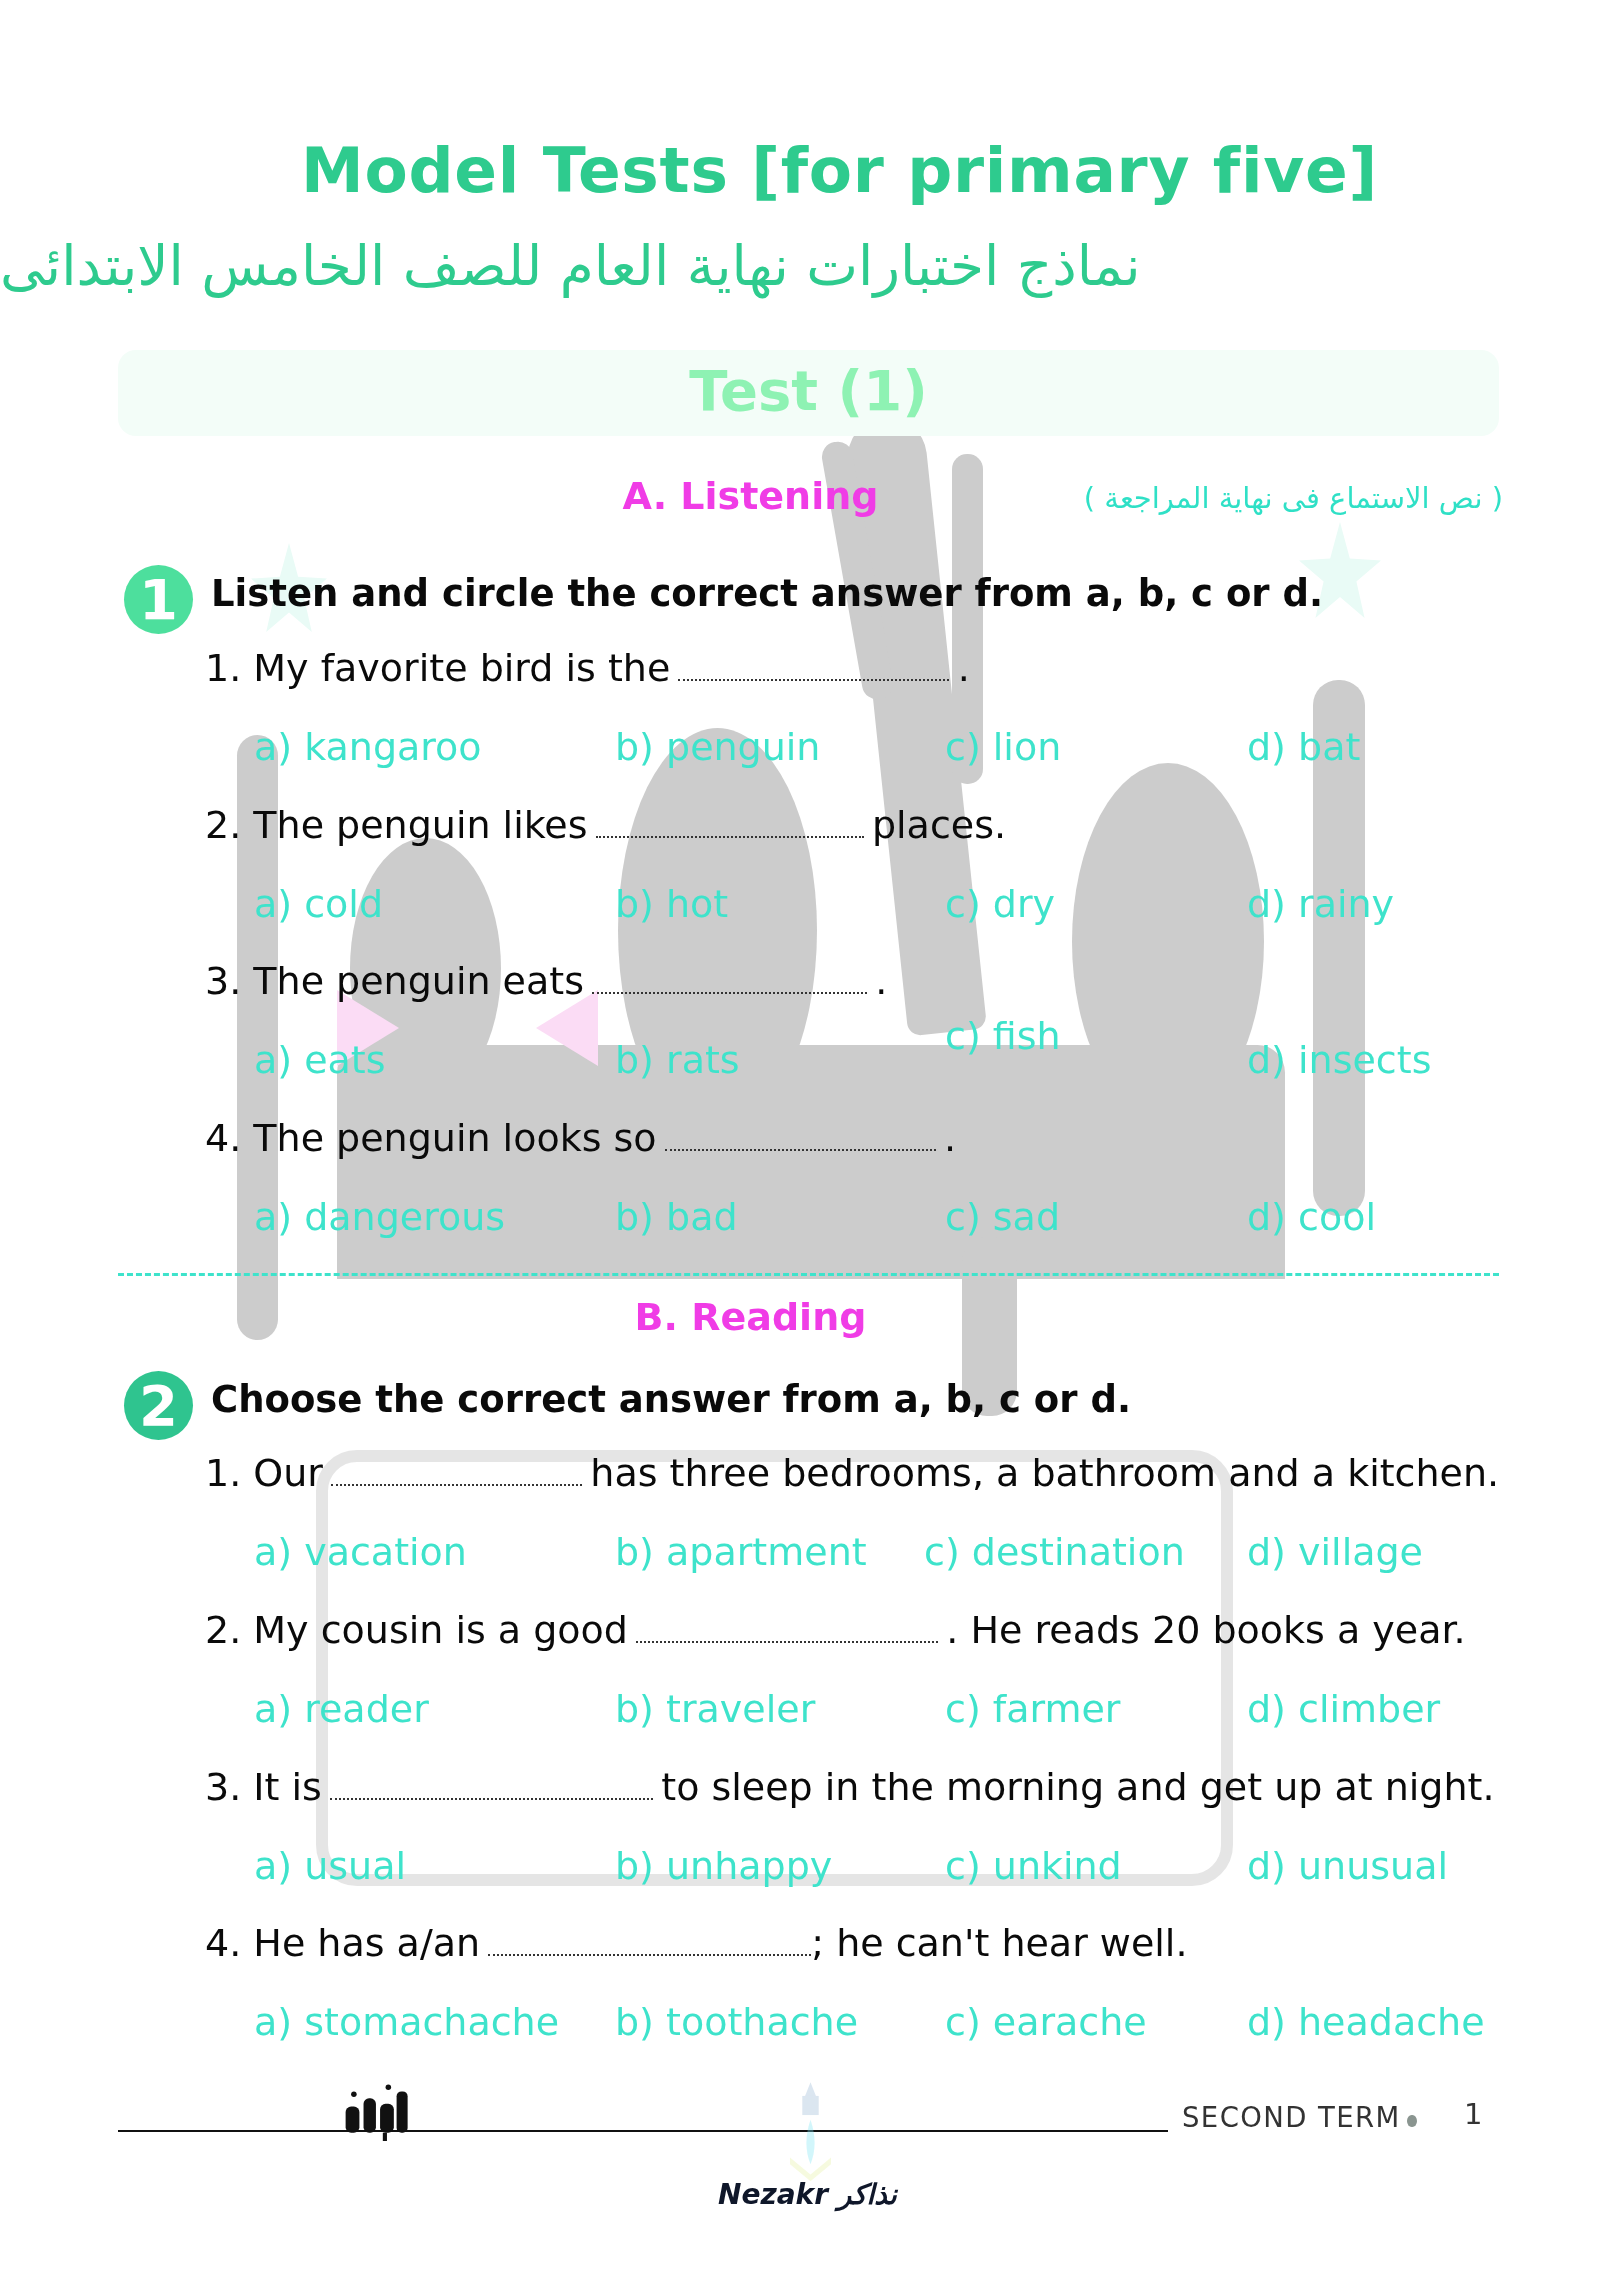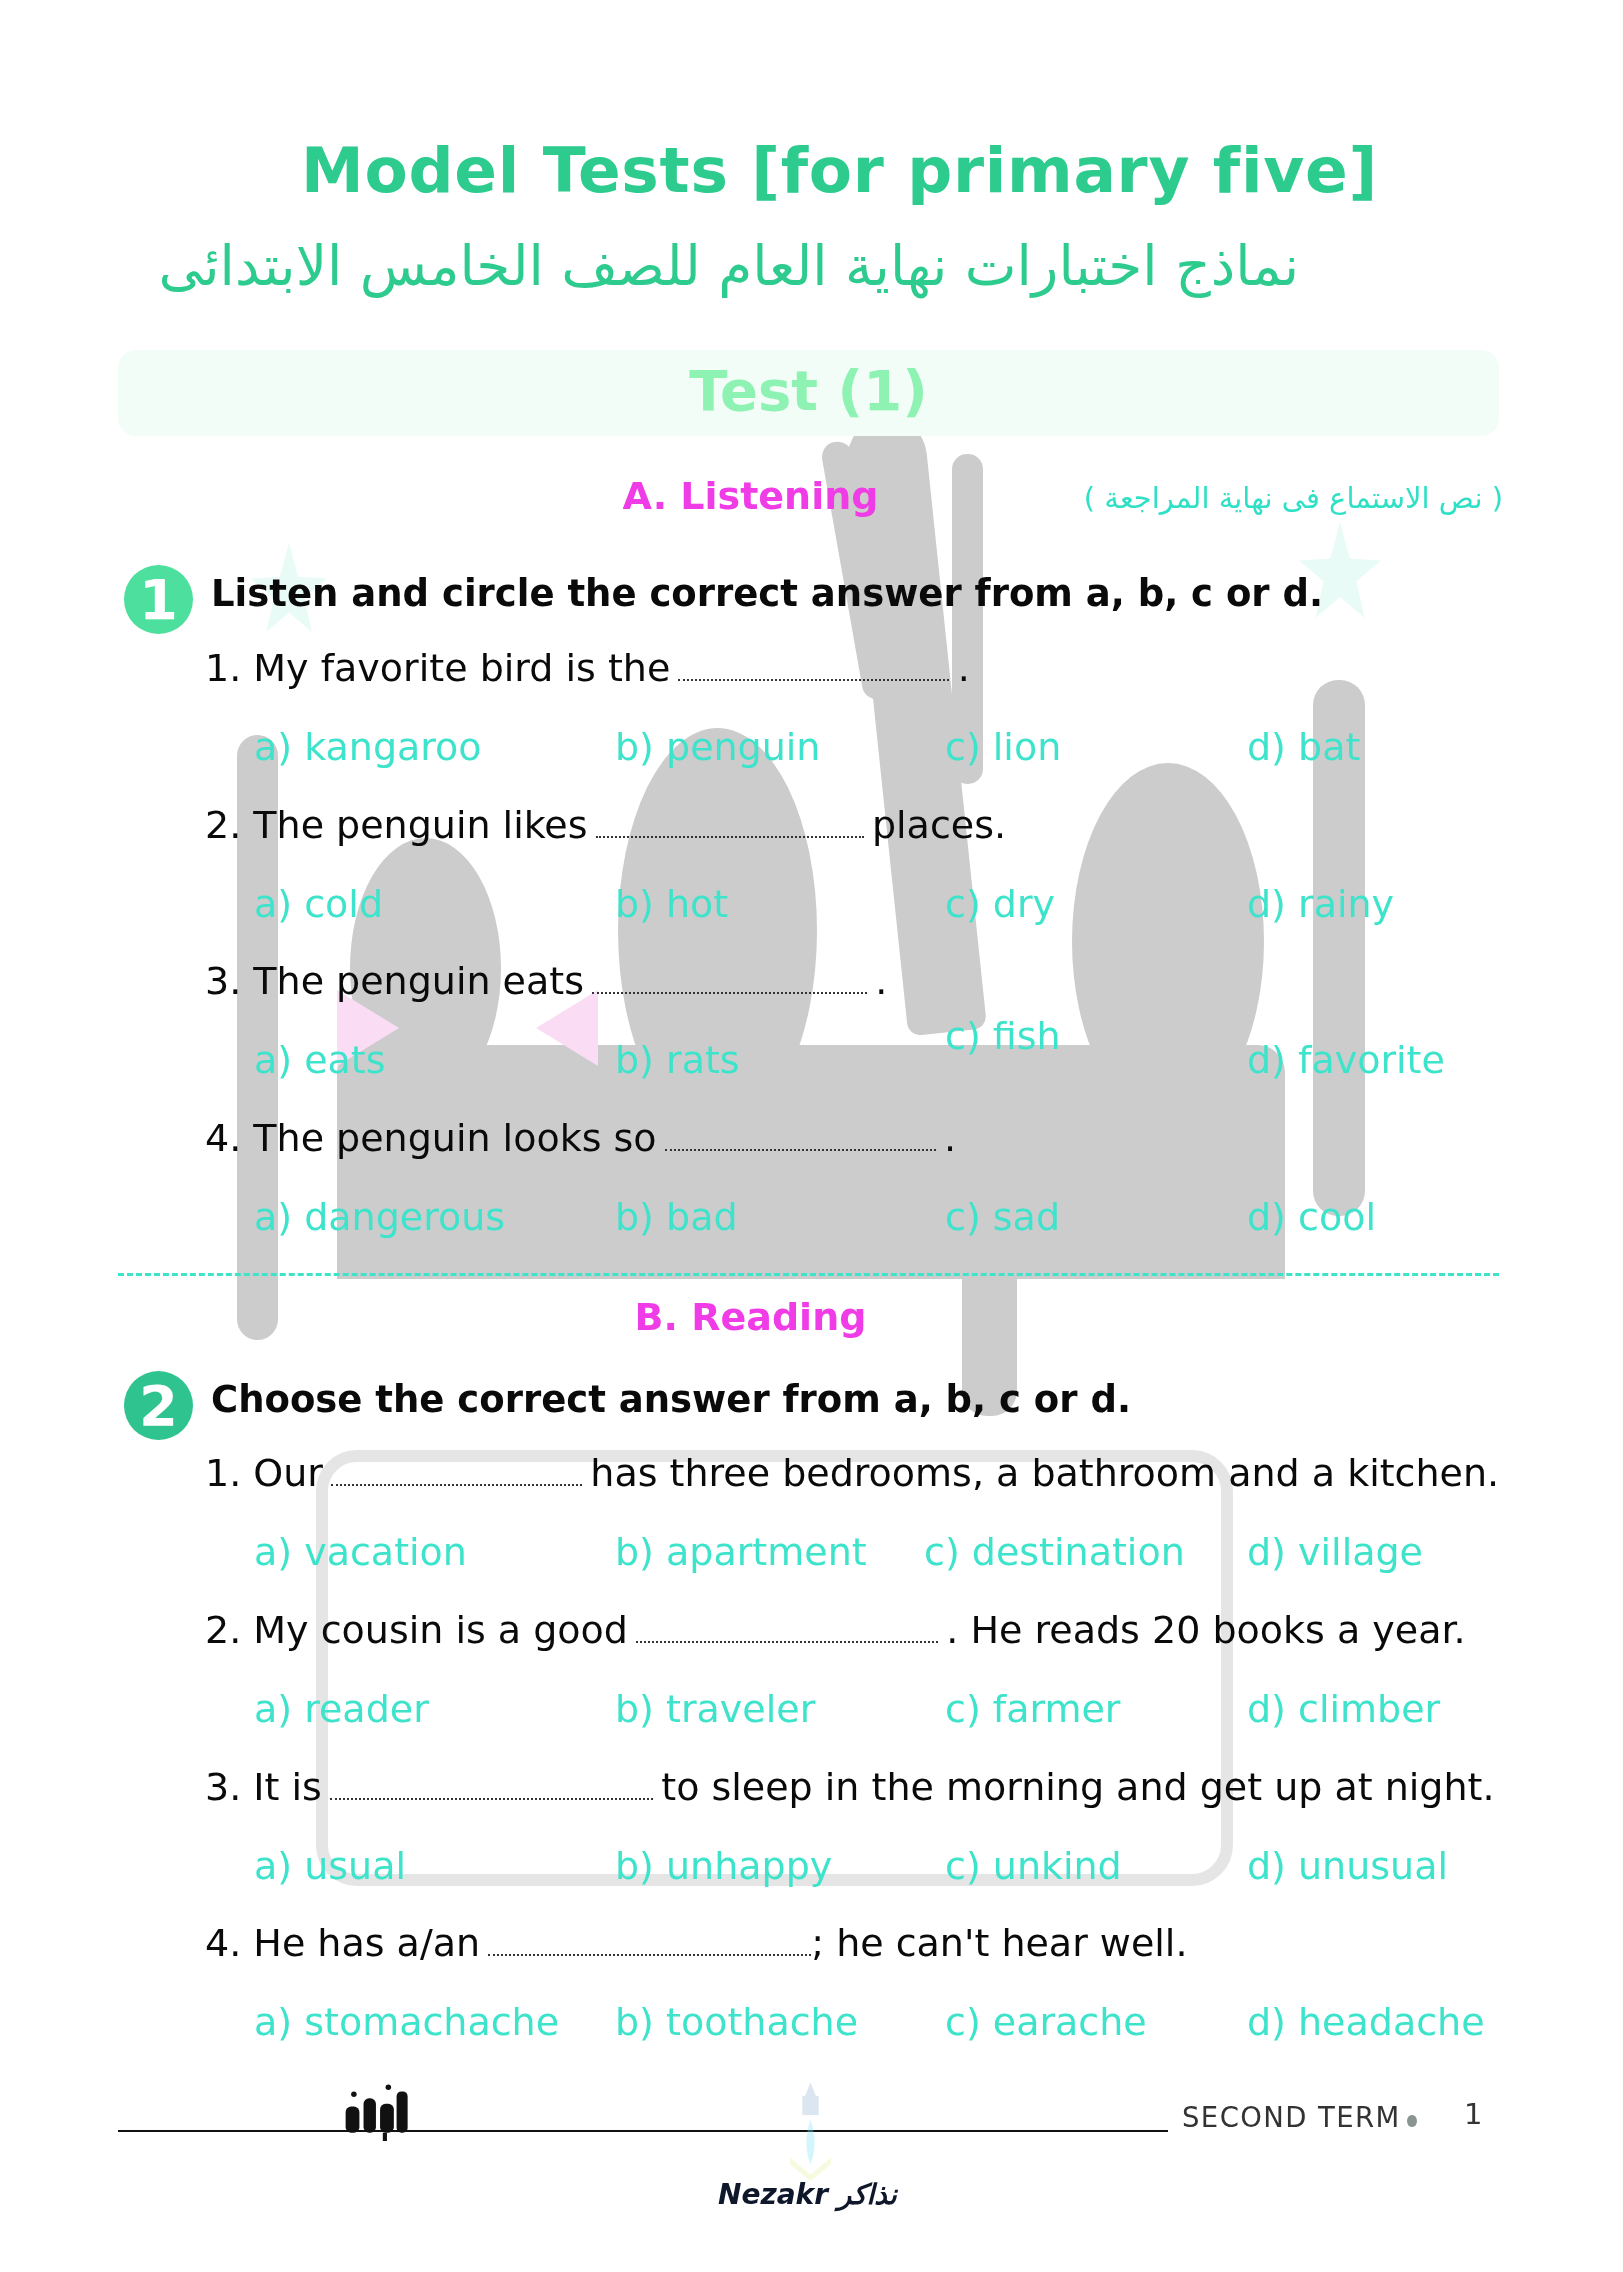--- a/index.html
+++ b/index.html
@@ -8,21 +8,21 @@
     .abs { position: absolute; }
 
     
     .wm { position: absolute; background: #cccccc; }
     .wm-soft { position: absolute; background: #e9fbf6; }
     .wm-pink { position: absolute; background: #fbdcf5; }
 
     .title-en { position: absolute; left: 0; width: 1623px; top: 134px; text-align: center;
                 font-size: 63px; font-weight: bold; color: #2ecb8e; letter-spacing: 0.7px;
                 font-family: "DejaVu Sans", sans-serif; padding-left: 28px; }
-    .title-ar { position: absolute; left: 0; width: 1299px; top: 234px; text-align: right;
+    .title-ar { position: absolute; left: 0; width: 1299px; top: 234px; text-align: left;
                 font-size: 55px; color: #2ecb8e; direction: rtl;
                 font-family: "DejaVu Sans", sans-serif; }
 
     .test-banner { position: absolute; left: 118px; top: 350px; width: 1381px; height: 86px;
                    background: #f3fdf8; border-radius: 18px; }
     .test-title { position: absolute; left: 0; width: 100%; top: 8.2px; text-align: center;
                   font-size: 56px; font-weight: bold; color: #8ef2b3; }
 
     .section-title { position: absolute; left: 0; width: 1501px; text-align: center;
                      font-size: 38px; font-weight: bold; color: #f03ce6; }
@@ -107,21 +107,21 @@
 <div class="opt" style="left:615px;top:882px;">b) hot</div>
 <div class="opt" style="left:945px;top:882px;">c) dry</div>
 <div class="opt" style="left:1247px;top:882px;">d) rainy</div>
 
 <div class="q" style="top:959px;">
   <span>3. The penguin eats</span><span class="blank" style="width:275px;"></span><span>.</span>
 </div>
 <div class="opt" style="left:254px;top:1038px;">a) eats</div>
 <div class="opt" style="left:615px;top:1038px;">b) rats</div>
 <div class="opt" style="left:945px;top:1014px;">c) fish</div>
-<div class="opt" style="left:1247px;top:1038px;">d) favorite</div>
+<div class="opt" style="left:1247px;top:1038px;">d) insects</div>
 
 <div class="q" style="top:1116px;">
   <span>4. The penguin looks so</span><span class="blank" style="width:271px;"></span><span>.</span>
 </div>
 <div class="opt" style="left:254px;top:1195px;">a) dangerous</div>
 <div class="opt" style="left:615px;top:1195px;">b) bad</div>
 <div class="opt" style="left:945px;top:1195px;">c) sad</div>
 <div class="opt" style="left:1247px;top:1195px;">d) cool</div>
 
 <div class="divider"></div>

